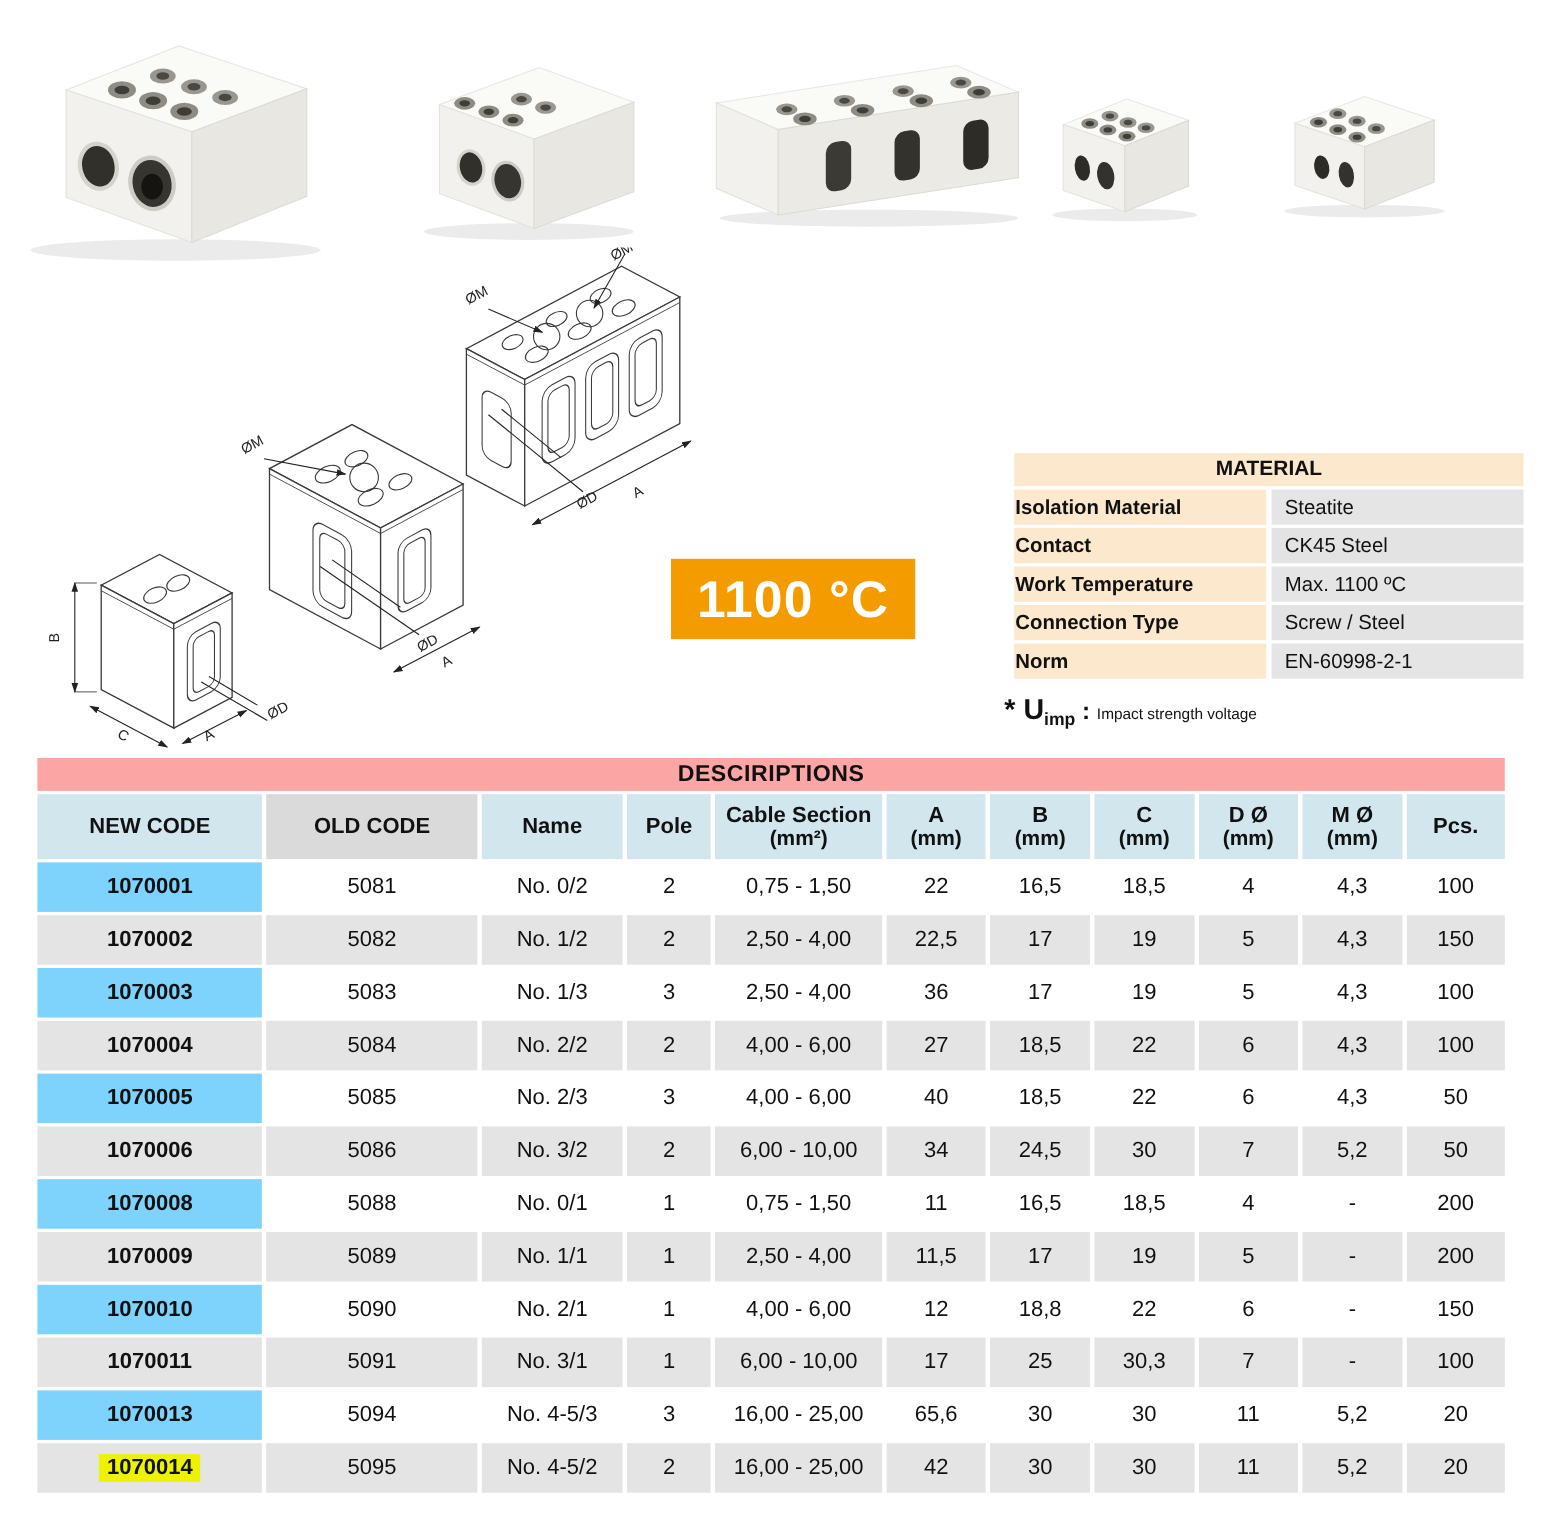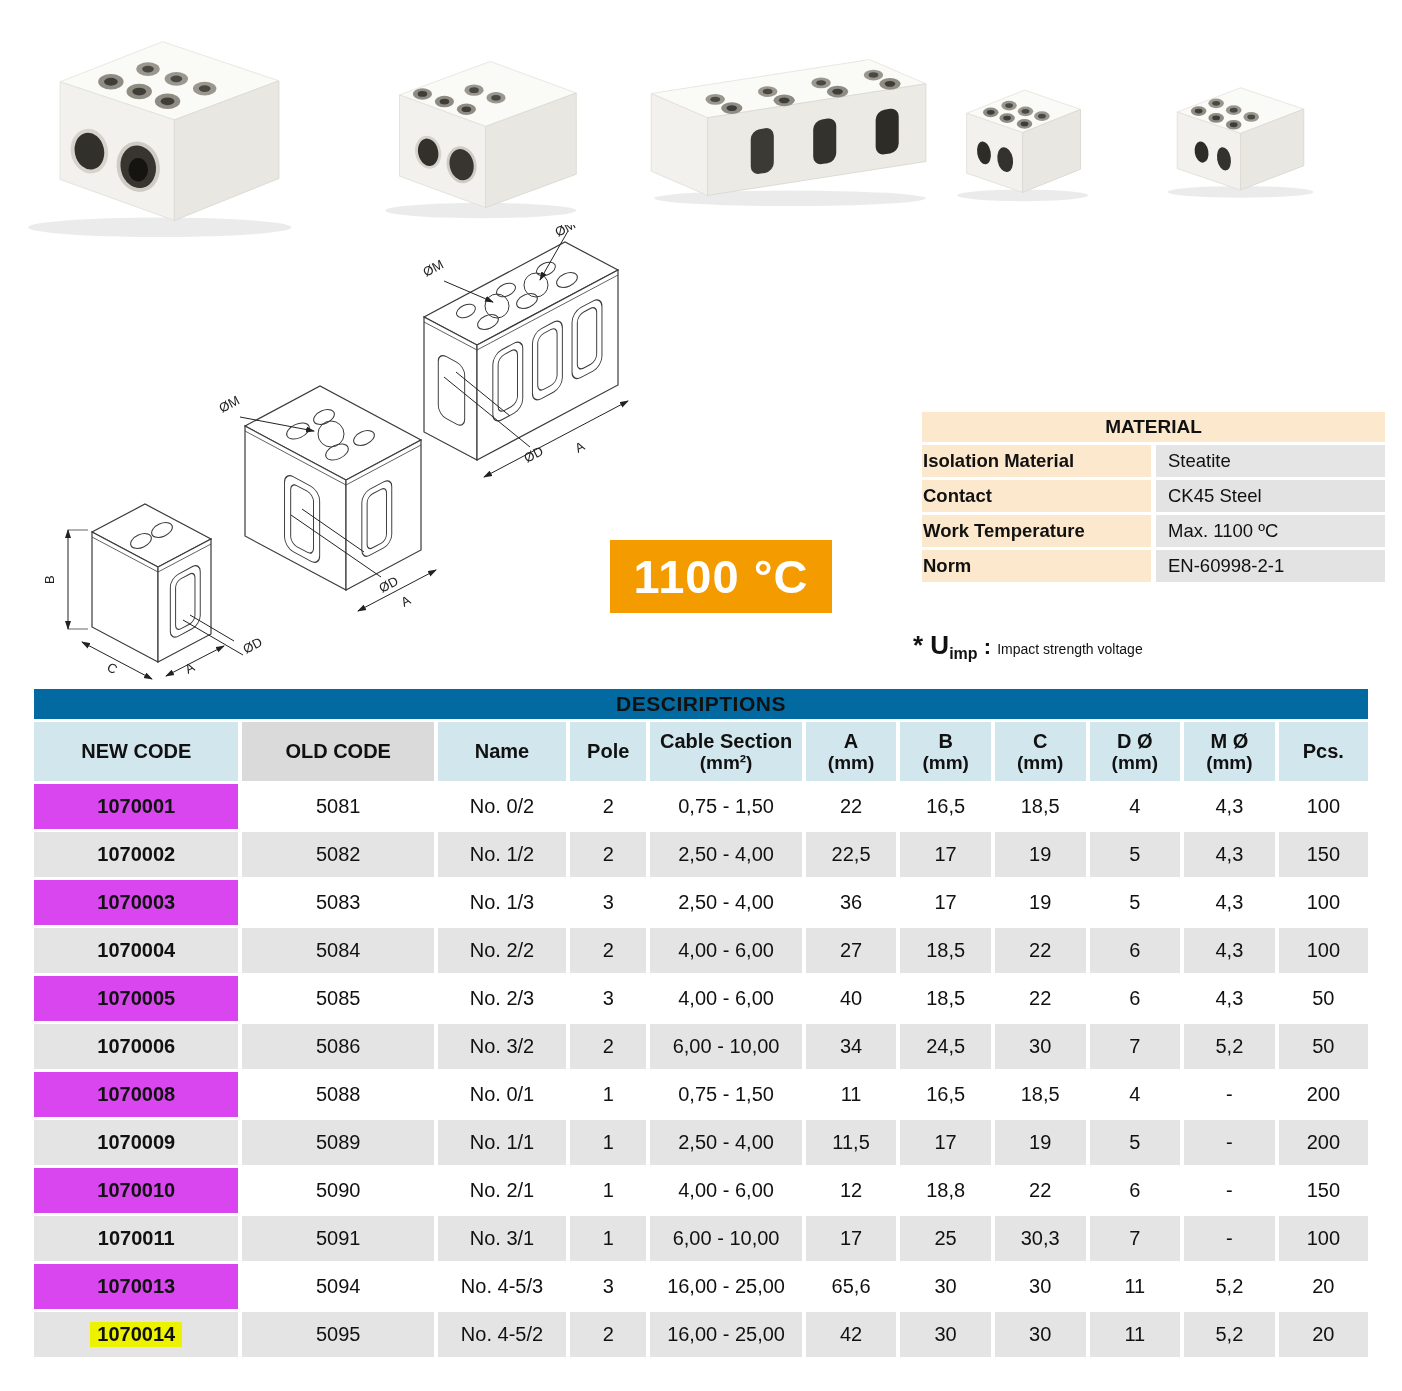--- a/index.html
+++ b/index.html
@@ -9,21 +9,21 @@
   
   .photo{position:absolute;}
   .photo svg{display:block;width:100%;height:100%;}
 
   
   .drawing{position:absolute;}
   .drawing svg{display:block;width:100%;height:100%;}
   .dim-label{font-size:13px;fill:#222;font-family:"Liberation Sans",sans-serif;}
 
   
-  .badge{position:absolute;left:610px;top:540px;width:222px;height:73px;background:#f49b00;
+  .badge{position:absolute;left:610px;top:508px;width:222px;height:73px;background:#f49b00;
          display:flex;align-items:center;justify-content:center;}
   .badge span{color:#fff;font-weight:bold;font-size:47px;letter-spacing:1px;}
 
   
   .material-wrap{position:absolute;left:917px;top:409px;width:473px;}
   .material{border-collapse:separate;border-spacing:5px 3px;width:100%;table-layout:fixed;}
   .material .mat-title{background:#fce8cd;height:28px;text-align:center;font-weight:bold;font-size:19px;}
   .material td{height:30px;font-size:18.5px;vertical-align:middle;}
   .material td.lbl{background:#fce8cd;font-weight:bold;width:44%;}
   .material td.val{background:#e5e5e5;padding-left:12px;}
@@ -32,28 +32,28 @@
   .uimp{position:absolute;left:913px;top:630px;font-size:22px;white-space:nowrap;}
   .uimp .pre{font-weight:bold;font-size:26px;}
   .uimp sub{font-weight:bold;font-size:16px;}
   .uimp .sep{font-weight:bold;font-size:22px;}
   .uimp .txt{font-size:14px;font-weight:normal;}
 
   
   .desc-wrap{position:absolute;left:30px;top:686px;width:1342px;}
   .desc{border-collapse:separate;border-spacing:4px 3px;width:100%;table-layout:fixed;}
   .desc th,.desc td{text-align:center;vertical-align:middle;overflow:hidden;}
-  .desc .title-cell{background:#0369a1;height:28px;font-weight:bold;font-size:21px;letter-spacing:.5px;}
+  .desc .title-cell{background:#fca5a5;height:28px;font-weight:bold;font-size:21px;letter-spacing:.5px;}
   .desc thead th{background:#d2e6ed;height:57px;font-size:20px;font-weight:bold;line-height:1.12;}
   .desc thead th:nth-of-type(2){background:#dadada;}
   .desc thead th .sub{display:block;font-size:19px;}
   .desc thead th .sub:empty{display:none;}
   .desc tbody td{height:43px;font-size:20px;background:#fff;}
   .desc tbody tr:nth-of-type(even) td{background:#e4e4e4;}
-  .desc tbody td:first-child{background:#d946ef;font-weight:bold;}
+  .desc tbody td:first-child{background:#7dd3fc;font-weight:bold;}
   .desc tbody tr.highlighted td:first-child .code{background:#edf200;padding:1px 7px;}
   .code{display:inline-block;}
 </style>
 </head>
 <body>
 
 <div class="page">
 
   <svg width="0" height="0" style="position:absolute">
     <defs>
@@ -336,20 +336,24 @@
           <tr>
             <td class="lbl">Contact</td>
             <td class="val">CK45 Steel</td>
           </tr>
 
           <tr>
             <td class="lbl">Work Temperature</td>
             <td class="val">Max. 1100 ºC</td>
           </tr>
 
+          <tr>
+            <td class="lbl">Connection Type</td>
+            <td class="val">Screw / Steel</td>
+          </tr>
 
           <tr>
             <td class="lbl">Norm</td>
             <td class="val">EN-60998-2-1</td>
           </tr>
         </tbody>
     </table>
   </div>
 
   <div class="uimp">

